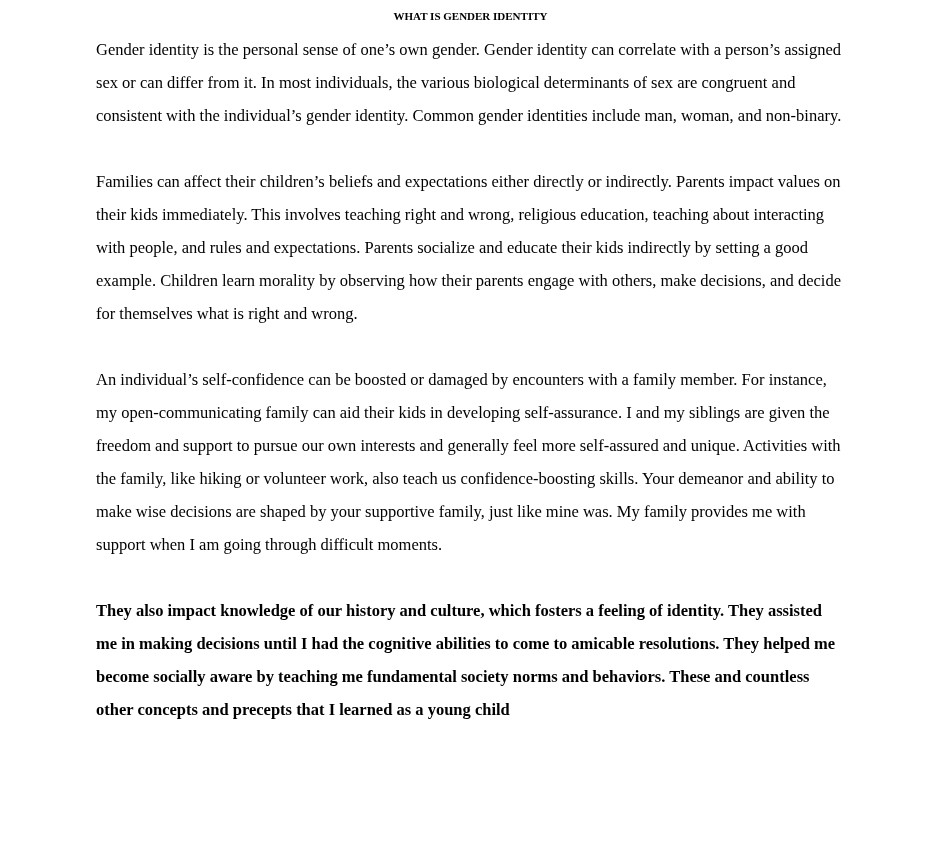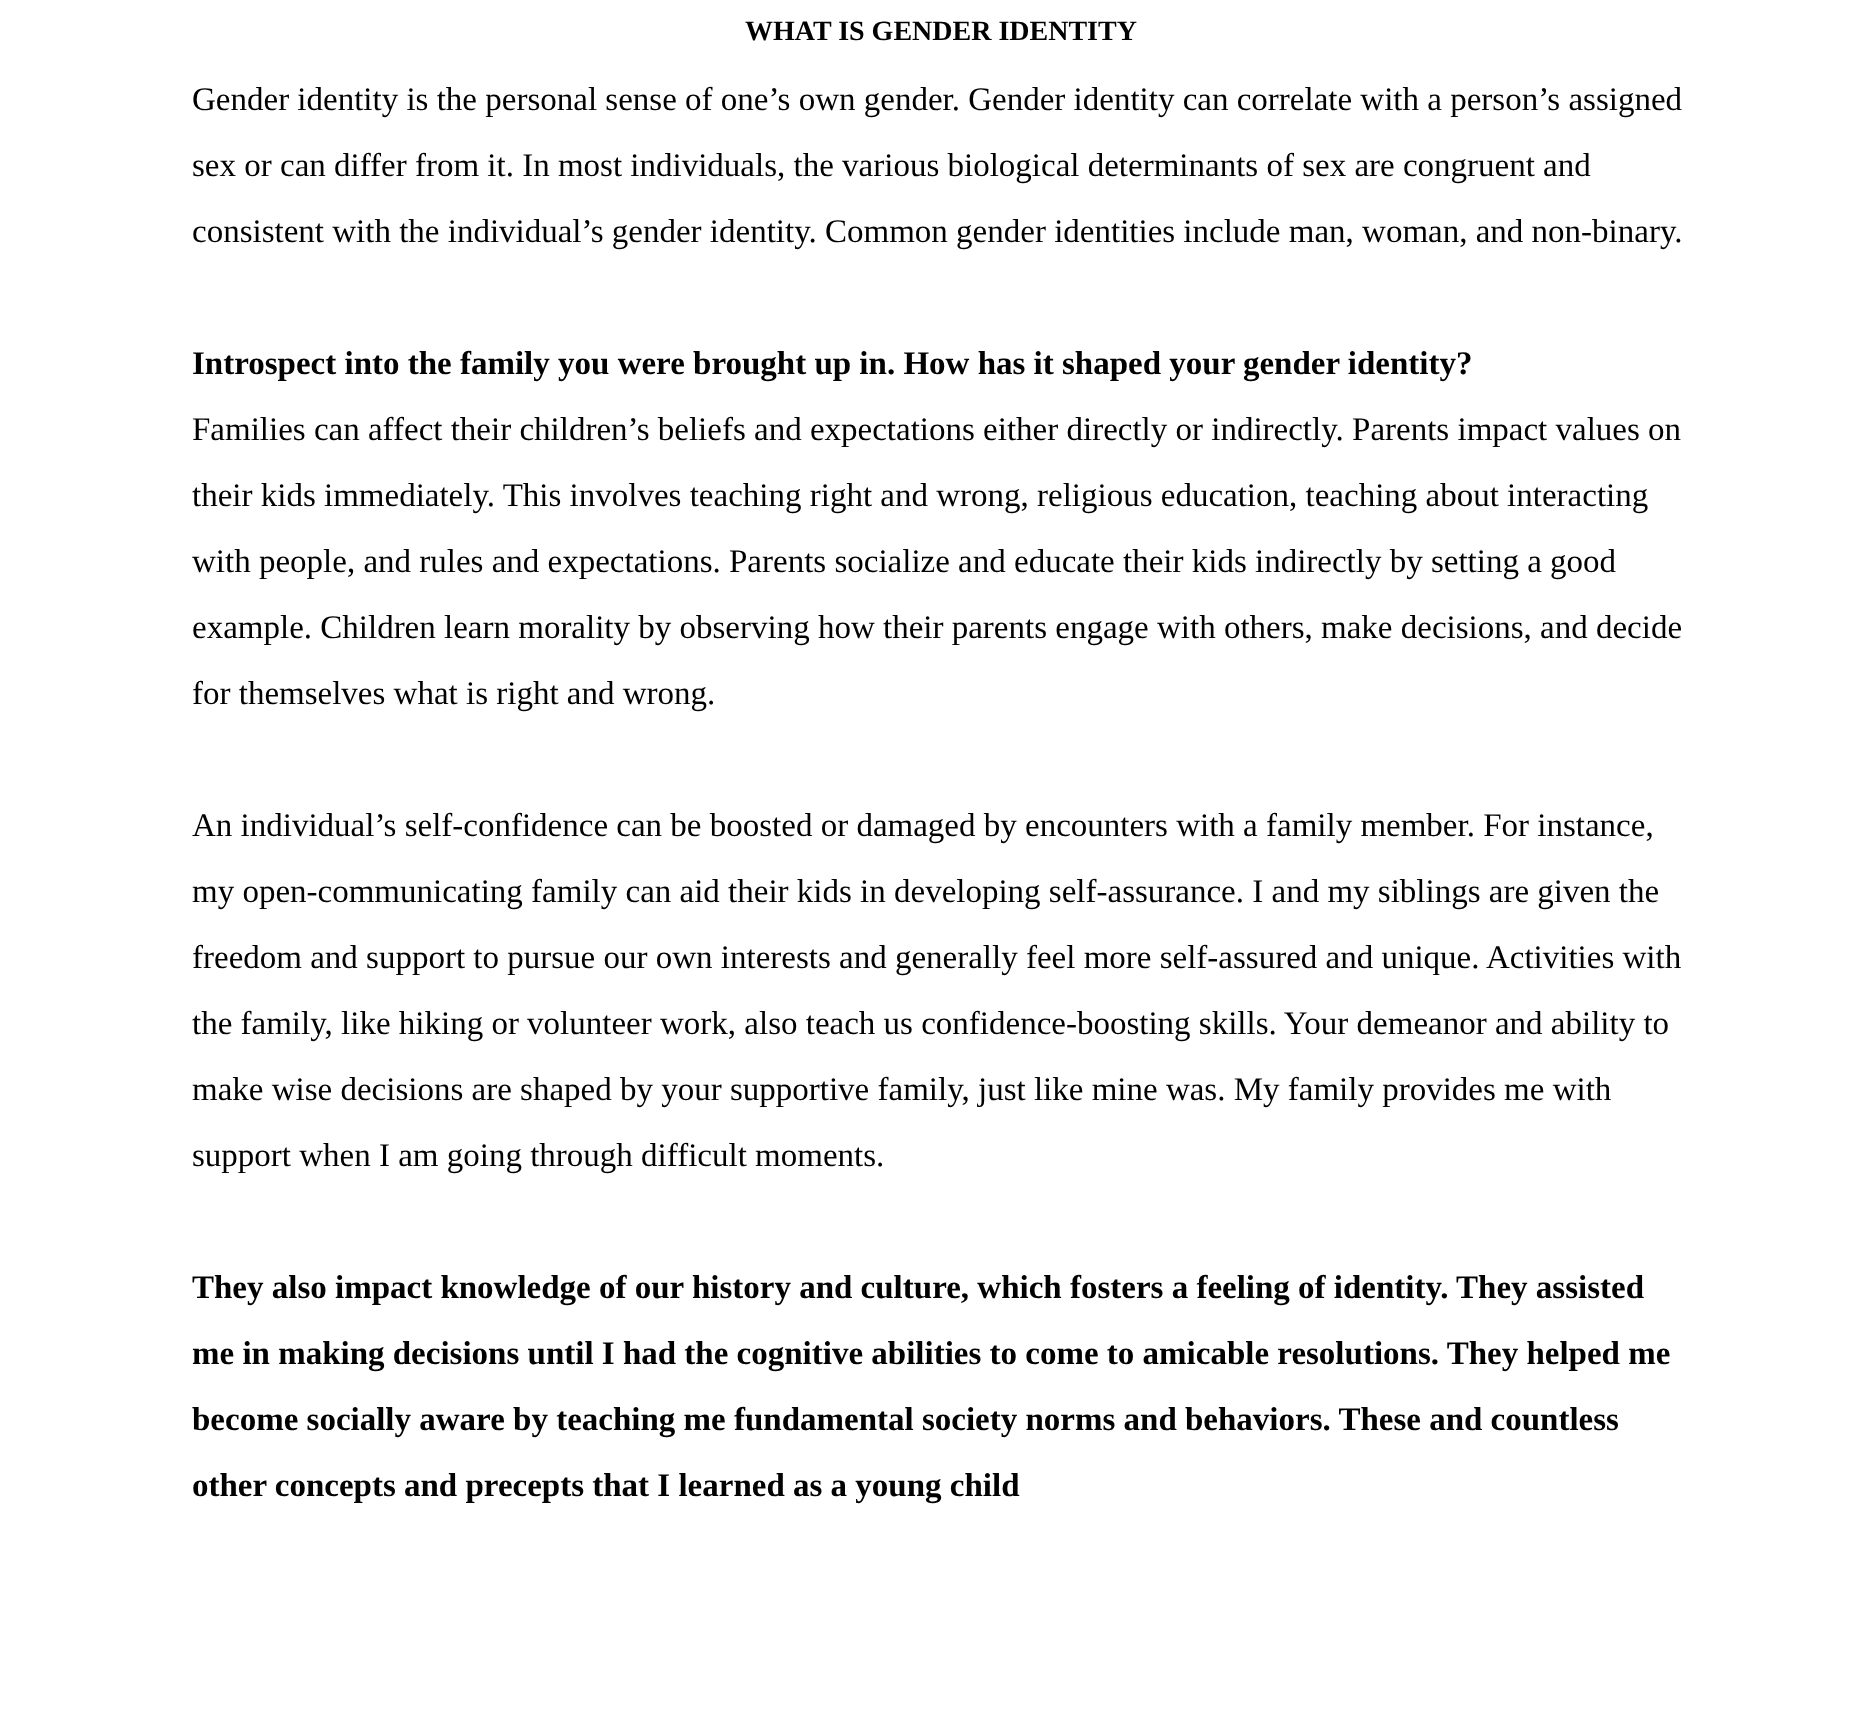--- a/index.html
+++ b/index.html
@@ -19,21 +19,21 @@
     padding: 0 92px 0 96px;
     background: #ffffff;
     color: #000000;
     font-family: "Liberation Serif", "DejaVu Serif", serif;
     font-size: 16.5px;
     line-height: 33px;
     text-align: left;
   }
   .doc-title {
     margin: 0;
-    font-size: 14px;
+    font-size: 11px;
     font-weight: bold;
     text-align: center;
     line-height: 33px;
   }
   .question-heading {
     margin: 0;
     font-weight: bold;
   }
   .para {
     margin: 0 0 33px 0;
@@ -44,20 +44,19 @@
   }
 </style>
 </head>
 <body>
 
 <div class="page">
   <h1 class="doc-title">WHAT IS GENDER IDENTITY</h1>
 
   <p class="para">Gender identity is the personal sense of one’s own gender. Gender identity can correlate with a person’s assigned sex or can differ from it. In most individuals, the various biological determinants of sex are congruent and consistent with the individual’s gender identity. Common gender identities include man, woman, and non-binary.</p>
 
-  <p class="question-heading">Introspect into the family you were brought up in. How has it shaped your gender identity?</p>
 
   <p class="para">Families can affect their children’s beliefs and expectations either directly or indirectly. Parents impact values on their kids immediately. This involves teaching right and wrong, religious education, teaching about interacting with people, and rules and expectations. Parents socialize and educate their kids indirectly by setting a good example. Children learn morality by observing how their parents engage with others, make decisions, and decide for themselves what is right and wrong.</p>
 
   <p class="para">An individual’s self-confidence can be boosted or damaged by encounters with a family member. For instance, my open-communicating family can aid their kids in developing self-assurance. I and my siblings are given the freedom and support to pursue our own interests and generally feel more self-assured and unique. Activities with the family, like hiking or volunteer work, also teach us confidence-boosting skills. Your demeanor and ability to make wise decisions are shaped by your supportive family, just like mine was. My family provides me with support when I am going through difficult moments.</p>
 
   <p class="para-last">They also impact knowledge of our history and culture, which fosters a feeling of identity. They assisted me in making decisions until I had the cognitive abilities to come to amicable resolutions. They helped me become socially aware by teaching me fundamental society norms and behaviors. These and countless other concepts and precepts that I learned as a young child</p>
 </div>
 
 </body></html>

